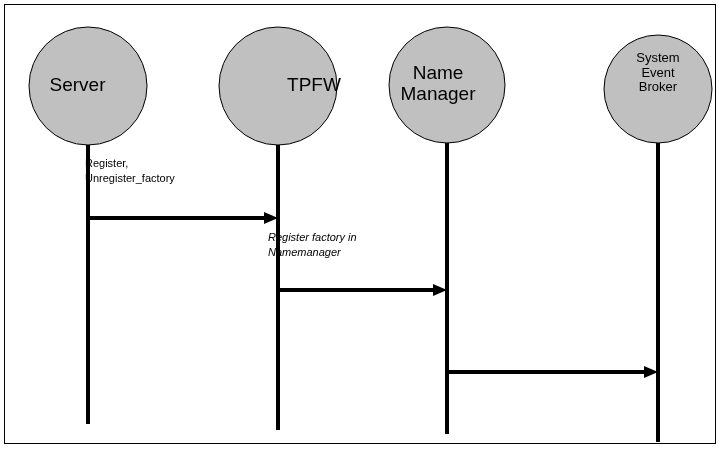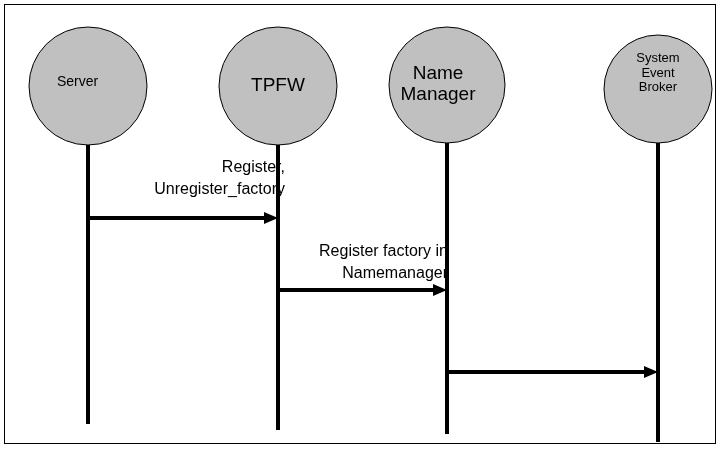--- a/index.html
+++ b/index.html
@@ -25,23 +25,23 @@
   .lifeline-label {
     position: absolute;
     text-align: center;
     color: #000000;
     line-height: 1.12;
     white-space: pre-line;
     pointer-events: none;
   }
   .msg-label {
     position: absolute;
-    text-align: right;
+    text-align: left;
     color: #000000;
-    font-size: 16px;
+    font-size: 11px;
     line-height: 1.35;
     white-space: pre-line;
     pointer-events: none;
   }
 </style>
 </head>
 <body>
 
 <div id="diagram-root">
 
@@ -66,31 +66,31 @@
     <g>
       <line x1="278" y1="290" x2="440" y2="290" stroke="#000000" stroke-width="4"></line>
       <polygon points="447,290 433,284 433,296" fill="#000000"></polygon>
     </g>
     <g>
       <line x1="447" y1="372" x2="651" y2="372" stroke="#000000" stroke-width="4"></line>
       <polygon points="658,372 644,366 644,378" fill="#000000"></polygon>
     </g>
   </svg>
 
-  <div class="lifeline-label" style="left:28px; top:74px; width:99px; font-size:14px;">Server</div>
+  <div class="lifeline-label" style="left:28px; top:74px; width:99px; font-size:19px;">Server</div>
 
-  <div class="lifeline-label" style="left:218px; top:74px; width:120px; font-size:19px;">TPFW</div>
+  <div class="lifeline-label" style="left:218px; top:74px; width:120px; font-size:19px;padding-left:36px;">TPFW</div>
 
   <div class="lifeline-label" style="left:376px; top:62px; width:124px; font-size:19px;">Name
 Manager</div>
 
   <div class="lifeline-label" style="left:598px; top:51px; width:120px; font-size:13px;">System
 Event
 Broker</div>
 
   <div class="msg-label" style="left:85px; top:156px; width:200px;">Register,
 Unregister_factory</div>
 
-  <div class="msg-label" style="left:268px; top:240px; width:180px;">Register factory in
+  <div class="msg-label" style="left:268px; top:230px; width:180px;font-style:italic;">Register factory in
 Namemanager</div>
 
 
 </div>
 
 </body></html>

